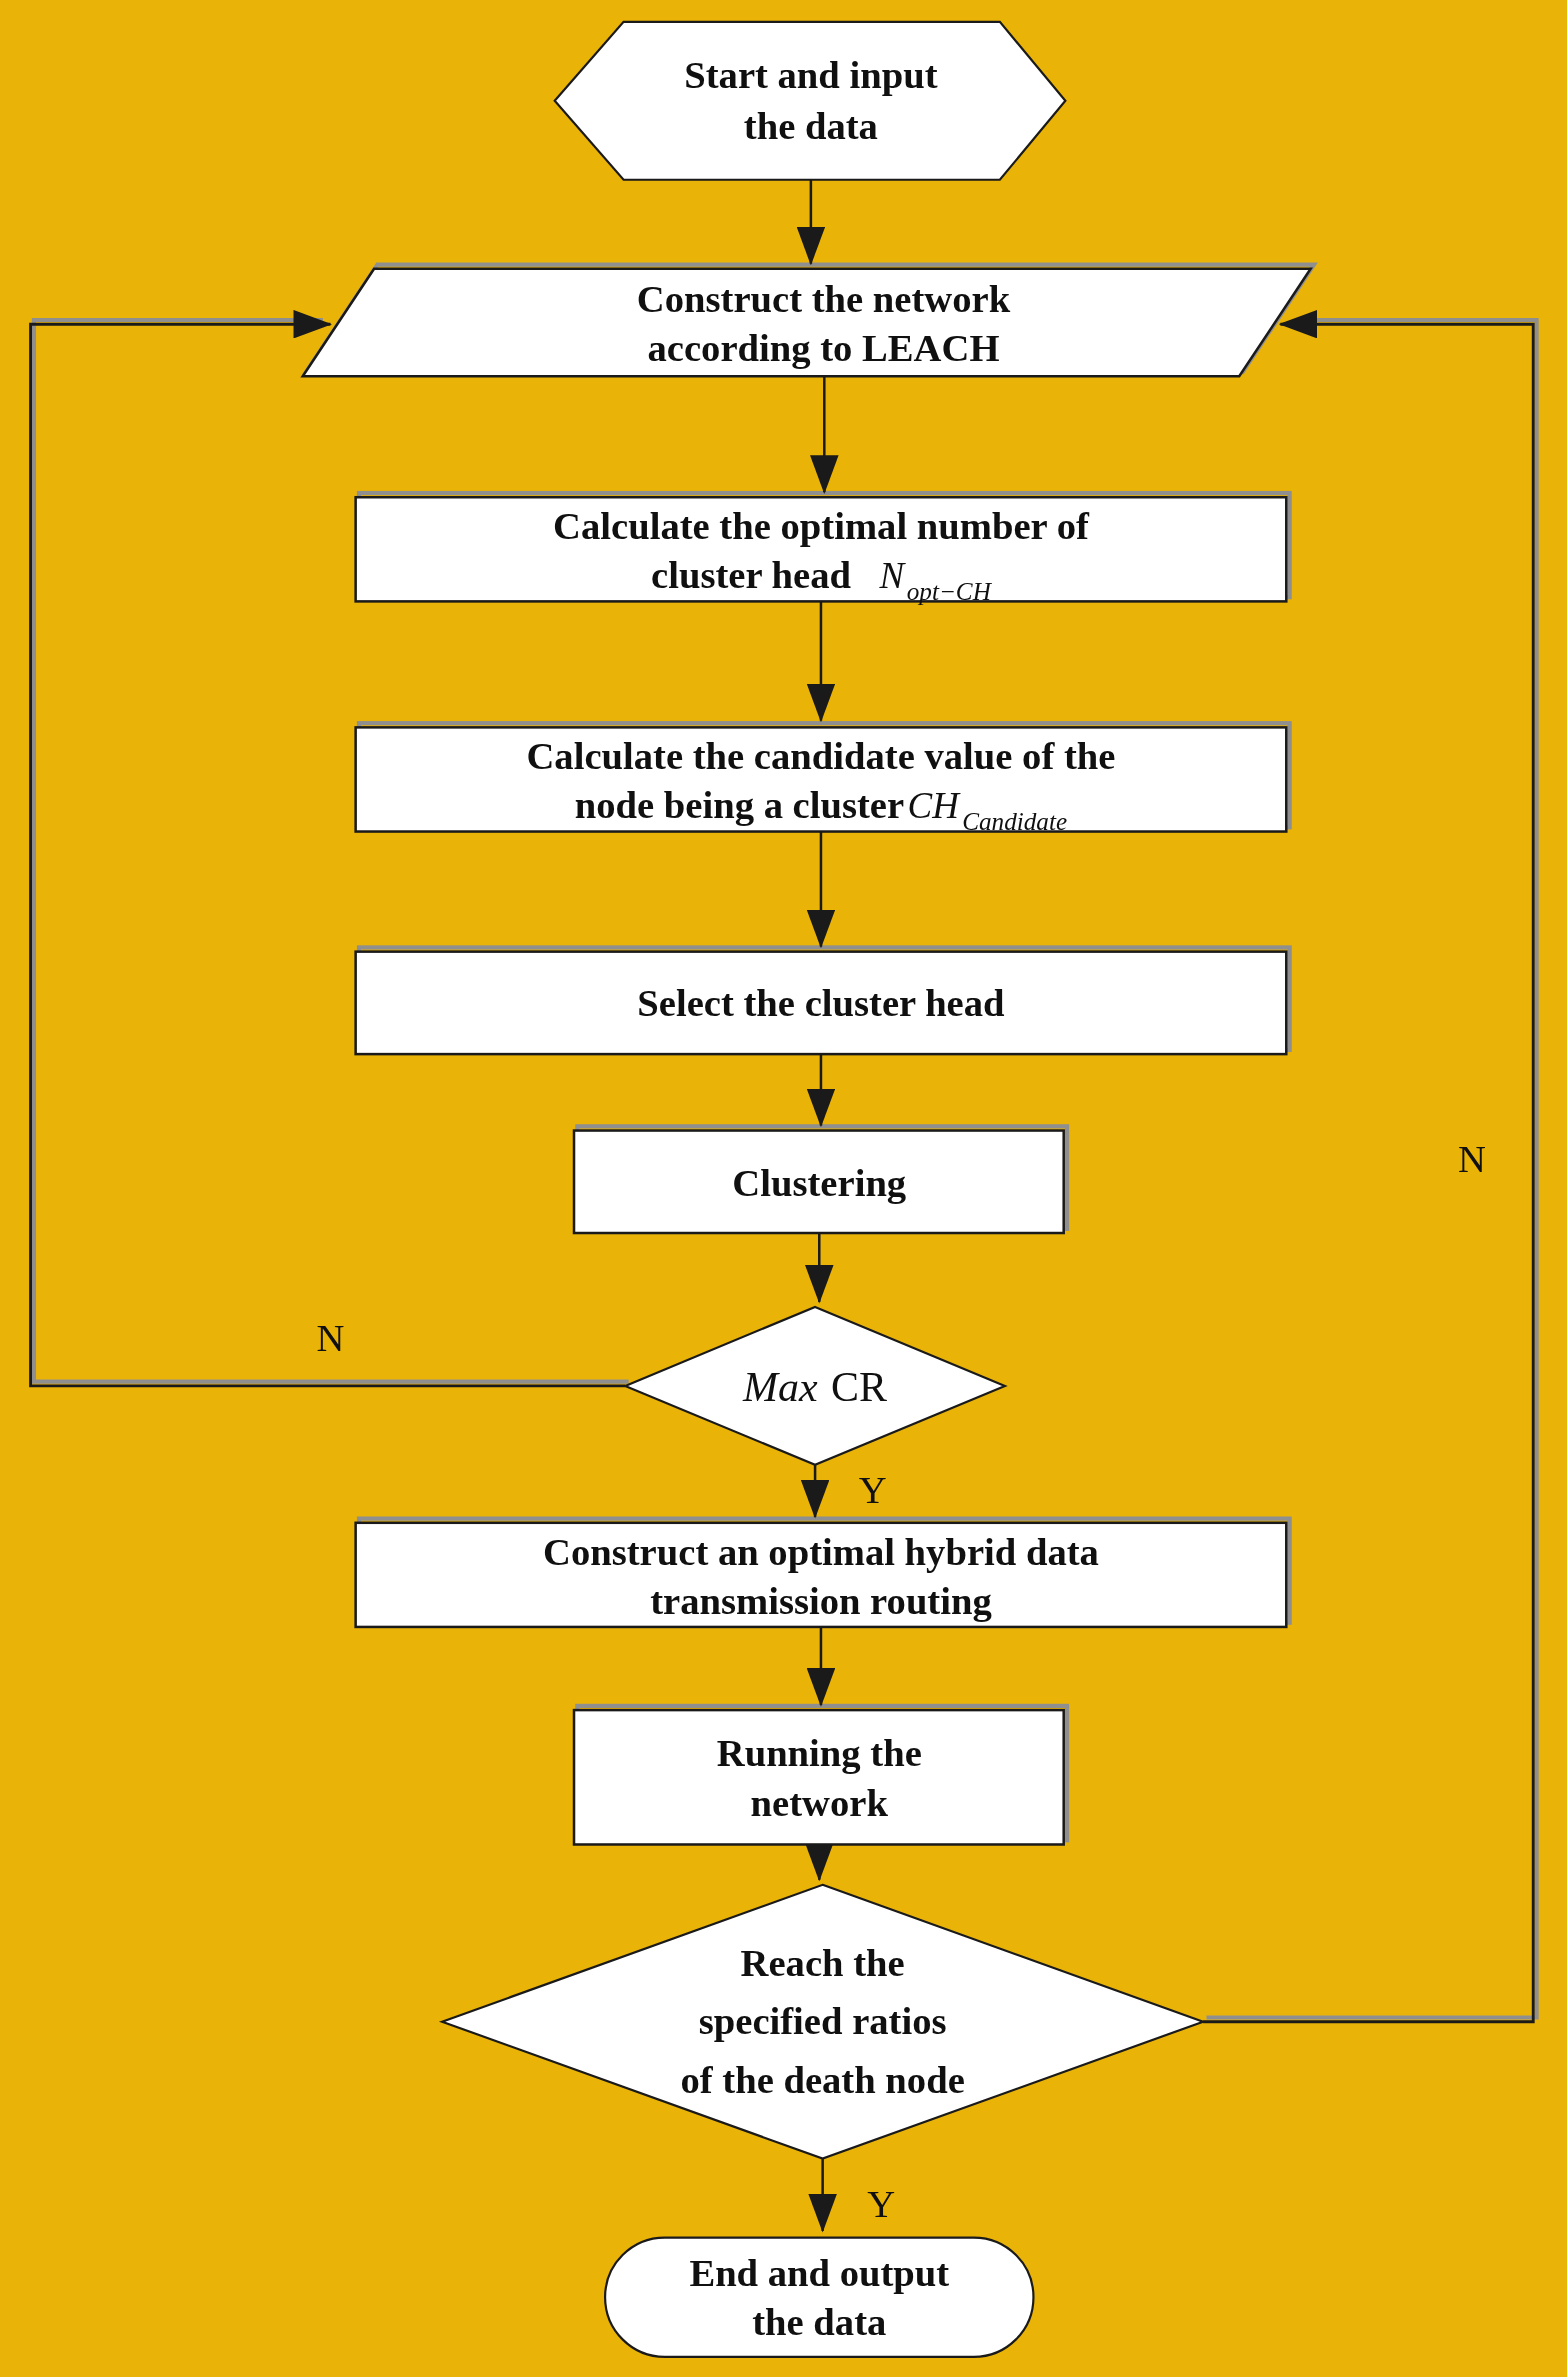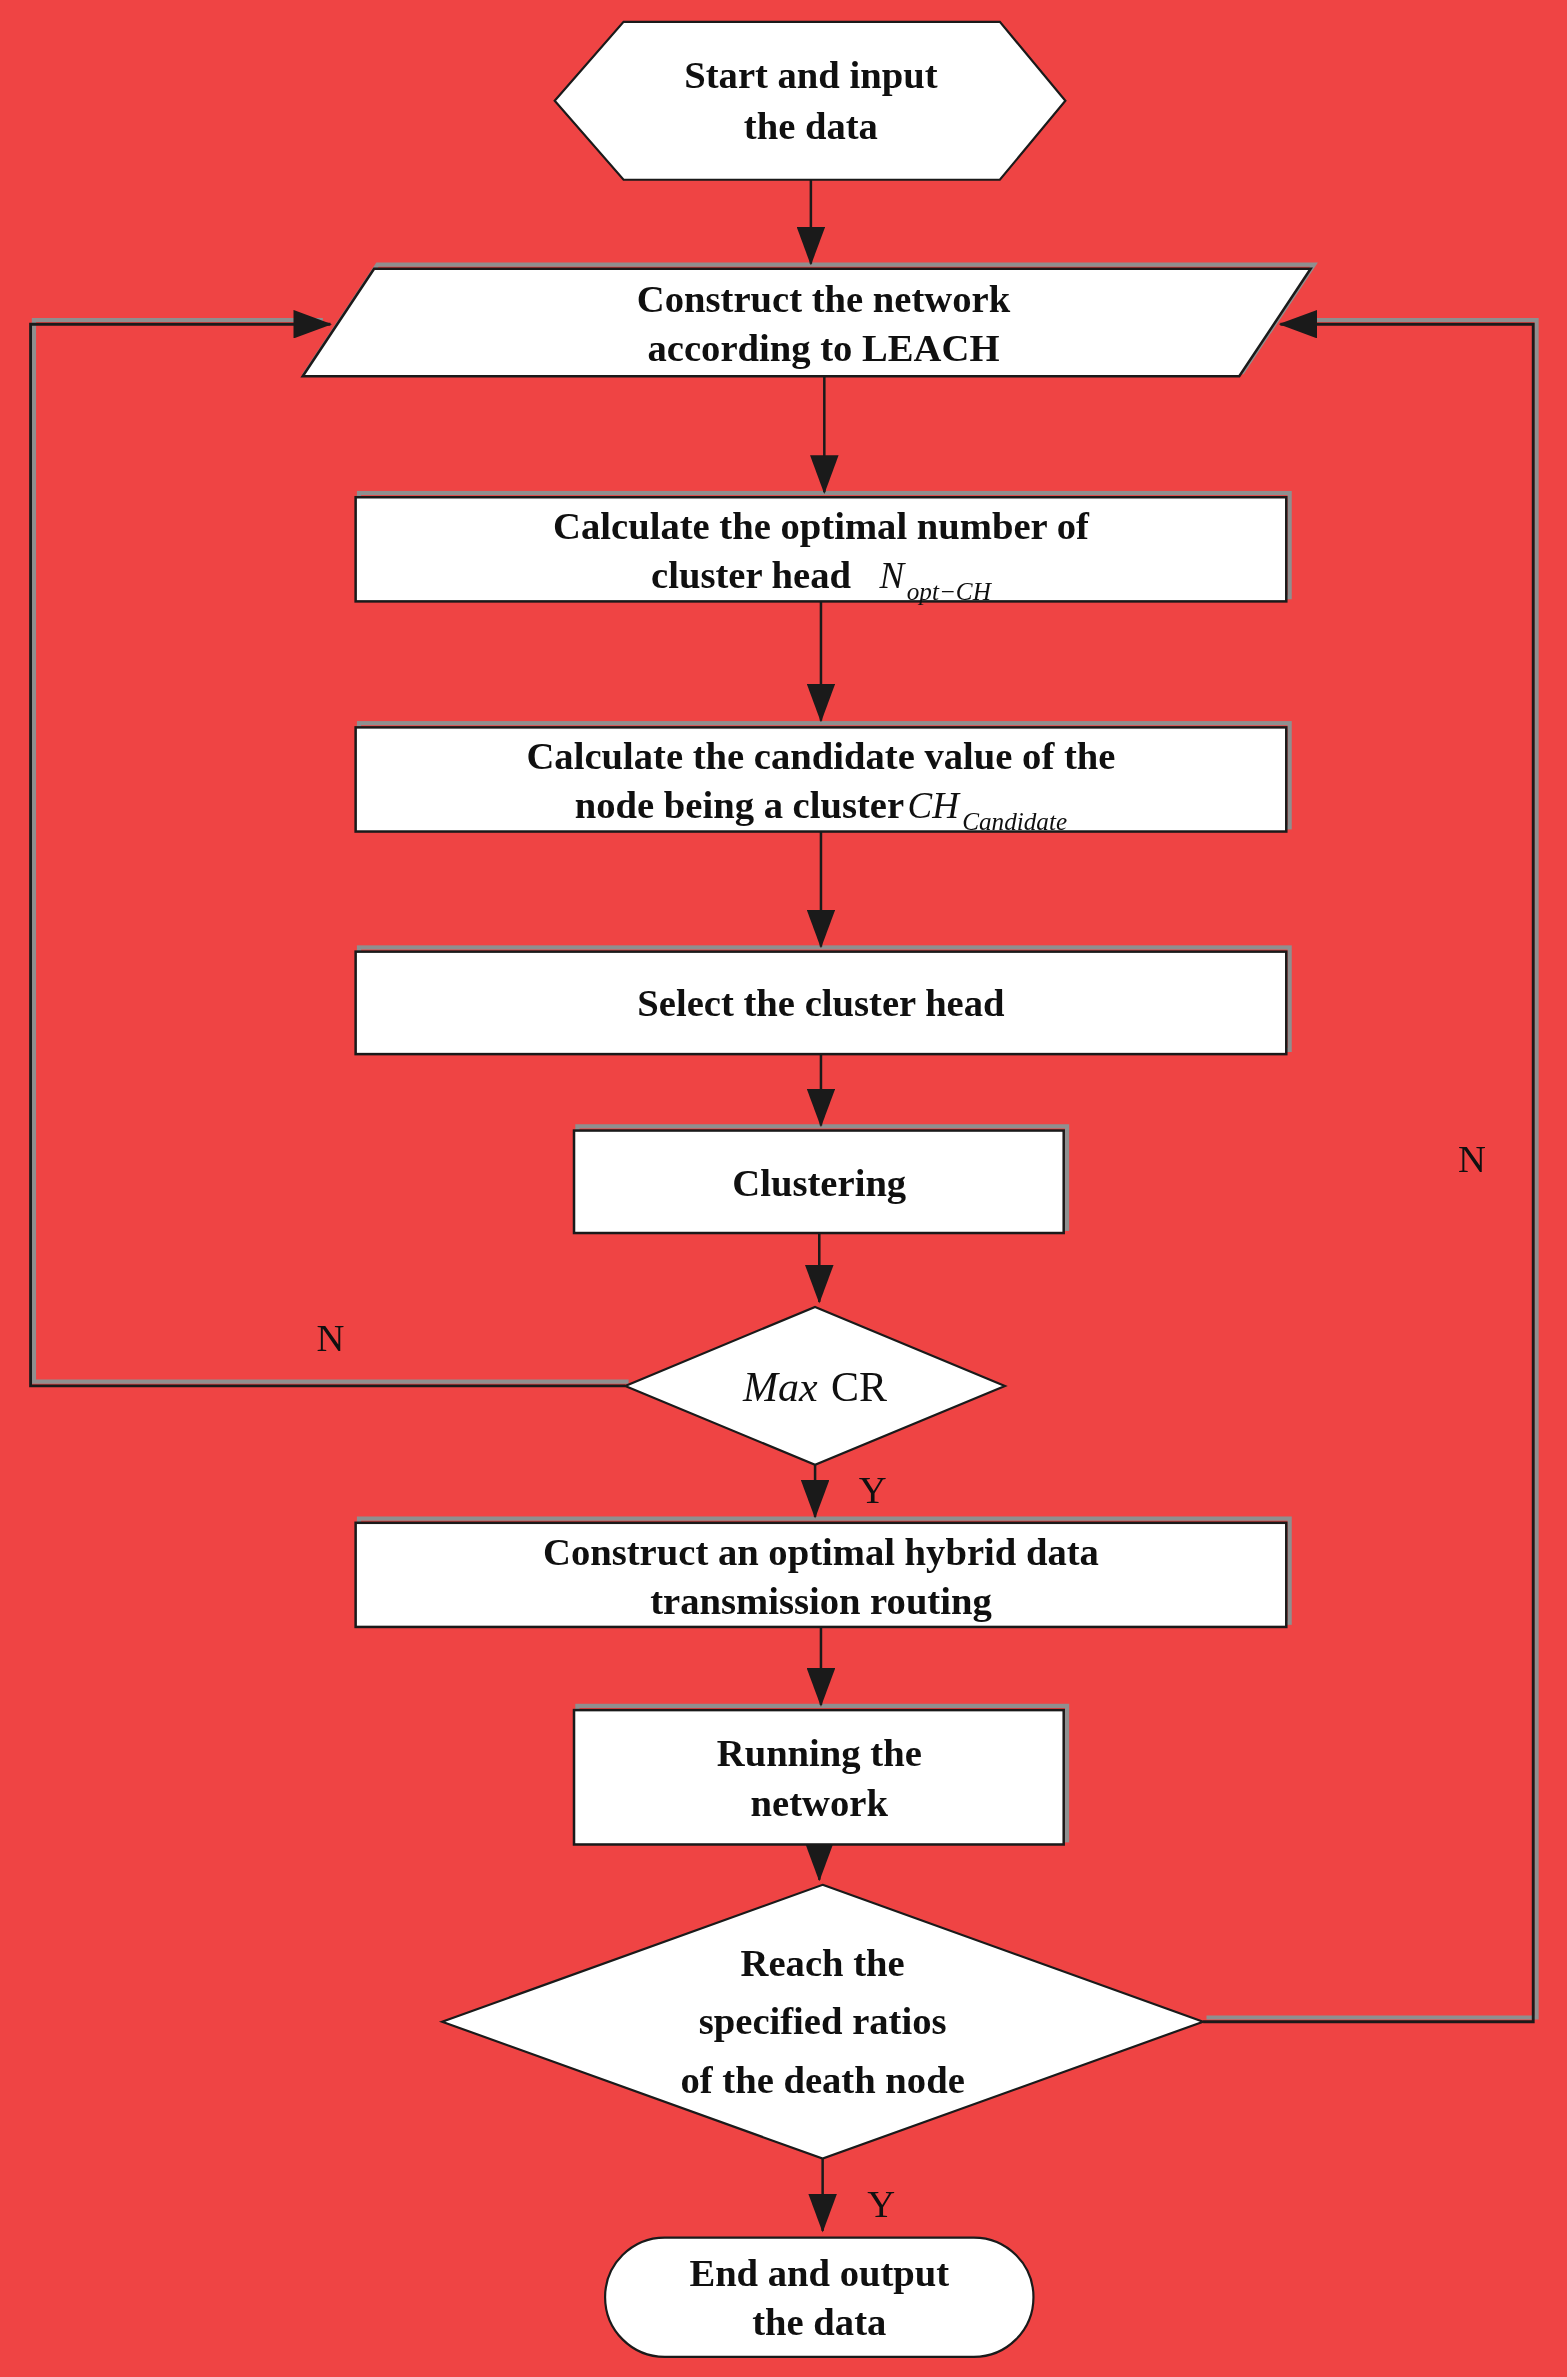--- a/index.html
+++ b/index.html
@@ -1,16 +1,16 @@
 <!DOCTYPE html>
 <html style="font-size:13.4px"><head>
 <meta charset="utf-8">
 <style>
   html,body{margin:0;padding:0;background:#ffffff;}
-  .canvas{position:relative;width:1568px;height:2377px;background:#ef4444;
+  .canvas{position:relative;width:1568px;height:2377px;background:#eab308;
           font-family:"Liberation Serif",serif;}
   svg{display:block;}
   .shape{fill:#ffffff;stroke:#1a1a1a;stroke-width:3px;}
   .thin{stroke-width:2.6px;}
   .shadow{fill:none;stroke:#8f8f8f;stroke-width:5px;}
   .edge{fill:none;stroke:#1a1a1a;stroke-width:3px;}
   .edge-thick{stroke-width:3.4px;}
   text{fill:#101010;}
   .tb{font-family:"Liberation Serif",serif;font-weight:bold;font-size:46px;}
   .math{font-family:"Liberation Serif",serif;font-style:italic;font-weight:normal;font-size:44px;}

